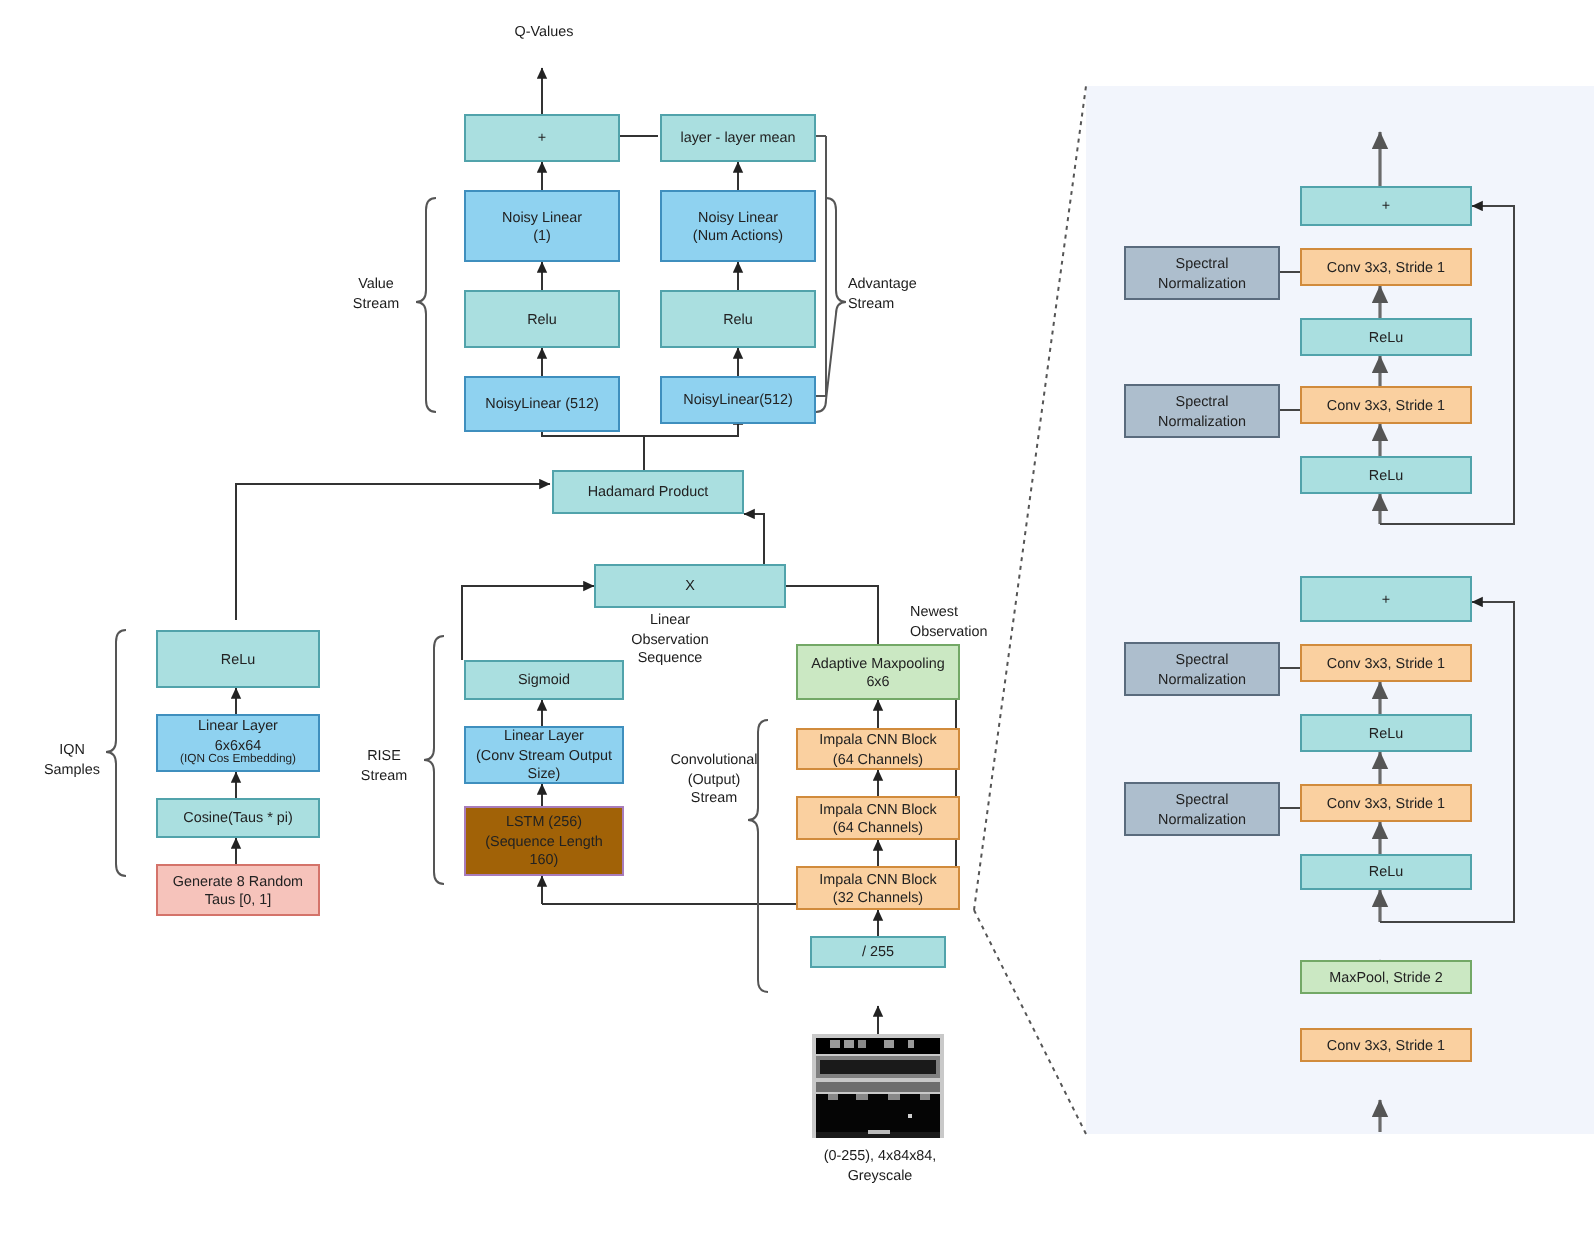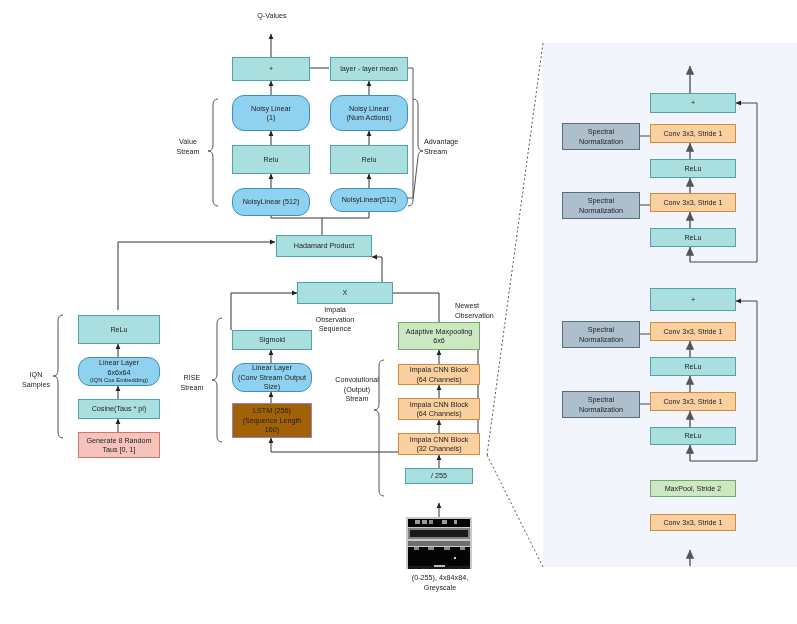--- a/index.html
+++ b/index.html
@@ -7,21 +7,21 @@
        font-family:"Liberation Sans","DejaVu Sans",sans-serif;
        -webkit-font-smoothing:antialiased;}
   #stage{position:absolute;left:0;top:0;width:797px;height:624px;}
 
   svg.wires{position:absolute;left:0;top:0;width:797px;height:624px;pointer-events:none;}
 
   .box{position:absolute;box-sizing:border-box;border:1px solid #5aa5ad;
        display:flex;align-items:center;justify-content:center;text-align:center;
        font-size:7.2px;line-height:1.32;color:#222;padding:1px 2px;}
   .teal{background:#aadfe0;border-color:#51a3ab;}
-  .blue{background:#8fd2f0;border-color:#3f8fbe;border-radius:12px;}
+  .blue{background:#8fd2f0;border-color:#3f8fbe;}
   .orange{background:#fad0a0;border-color:#d18b3c;}
   .green{background:#cbe8c3;border-color:#73a866;}
   .purple{background:#a16207;border-color:#a87cbb;}
   .pink{background:#f6c3bb;border-color:#d4736a;}
   .grey{background:#adbecd;border-color:#5a6b7d;}
 
   .lbl{position:absolute;font-size:7.2px;line-height:1.34;color:#1c1c1c;text-align:center;}
 
   #rpanel{position:absolute;left:543px;top:43px;width:254px;height:524px;background:#f2f5fc;}
 
@@ -168,21 +168,21 @@
   </div>
   <div class="lbl" style="left:424px;top:137px;width:58px;text-align:left;">
     <span>Advantage</span><br>
     <span>Stream</span>
   </div>
 
   <div class="box teal" style="left:276px;top:235px;width:96px;height:22px;">Hadamard Product</div>
   <div class="box teal" style="left:297px;top:282px;width:96px;height:22px;">X</div>
 
   <div class="lbl" style="left:297px;top:305px;width:76px;">
-    <span>Impala</span><br>
+    <span>Linear</span><br>
     <span>Observation</span><br>
     <span>Sequence</span>
   </div>
   <div class="lbl" style="left:445px;top:301px;width:62px;text-align:left;margin-left:10px;">
     <span>Newest</span><br>
     <span>Observation</span>
   </div>
 
   <div class="lbl" style="left:16px;top:370px;width:40px;">
     <span>IQN</span><br>

